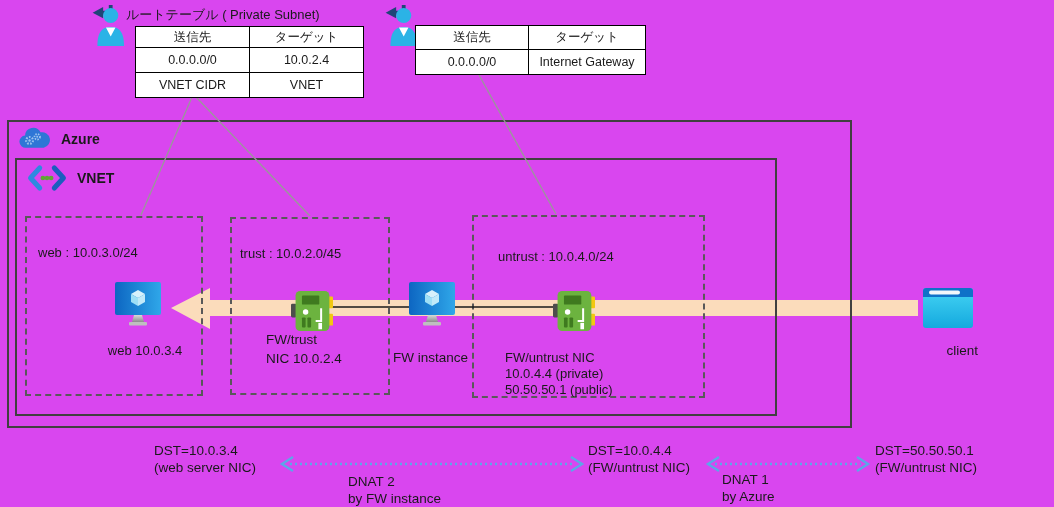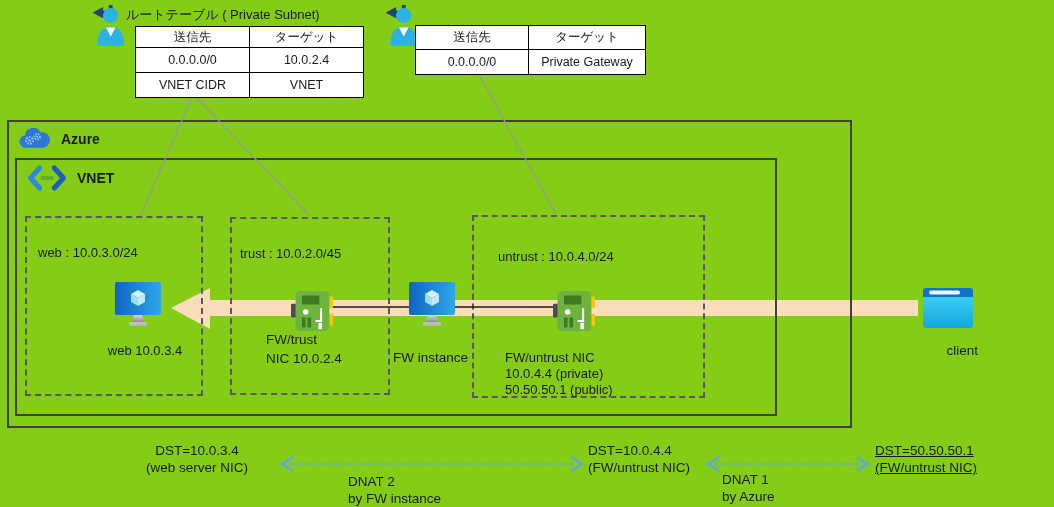--- a/index.html
+++ b/index.html
@@ -1,18 +1,18 @@
 <!DOCTYPE html>
 <html><head>
 <meta charset="utf-8">
 <style>
   * { margin: 0; padding: 0; box-sizing: border-box; }
   html, body { background: #fff; }
   body { font-family: "Liberation Sans", "DejaVu Sans", sans-serif; color: #1a1a1a; }
-  #canvas { position: relative; width: 1054px; height: 507px; background: #84cc16; overflow: hidden; }
+  #canvas { position: relative; width: 1054px; height: 507px; background: #d946ef; overflow: hidden; }
   svg.layer { position: absolute; left: 0; top: 0; width: 1054px; height: 507px; }
   #band-layer { z-index: 0; }
   #line-layer { z-index: 2; }
 
   
   .frame { position: absolute; border: 2px solid #404040; background: transparent; z-index: 1; }
   .subnet { position: absolute; border: 2px dashed #595959; background: transparent; z-index: 1; }
   .subnet-label { position: absolute; font-size: 13px; white-space: nowrap; z-index: 4; margin-top: 19px; }
 
   .frame-title { position: absolute; font-size: 14px; font-weight: bold; z-index: 4; white-space: nowrap; }
@@ -104,21 +104,21 @@
     </svg>
   </span>
   <table class="rt rt2" style="left:415px; top:25px;">
     <tbody>
         <tr>
       <th>送信先</th>
       <th>ターゲット</th>
     </tr>
     <tr>
       <td>0.0.0.0/0</td>
-      <td>Private Gateway</td>
+      <td>Internet Gateway</td>
     </tr>
   </tbody>
     </table>
 
   <span class="icon" style="left:17px; top:124px;">
     <svg width="34" height="28" viewBox="0 0 42 30">
       <path d="M11 27 A7.5 7.5 0 0 1 10 12 A10 10 0 0 1 29 8 A7 7 0 0 1 33 27 Z" fill="#2E76D6"></path>
       <circle cx="15.5" cy="18" r="4.2" fill="none" stroke="#9CC3EE" stroke-width="2.6" stroke-dasharray="2 1.7"></circle>
       <circle cx="15.5" cy="18" r="1.5" fill="#9CC3EE"></circle>
       <circle cx="25" cy="13.5" r="3.4" fill="none" stroke="#9CC3EE" stroke-width="2.2" stroke-dasharray="1.8 1.5"></circle>
@@ -233,38 +233,38 @@
             <stop offset="1" stop-color="#14A9DE"></stop>
         </linearGradient>
       </defs>
       <rect x="0" y="0" width="50" height="40" rx="3" fill="url(#cg1)"></rect>
       <path d="M0 9 L50 9 L50 3 A3 3 0 0 0 47 0 L3 0 A3 3 0 0 0 0 3 Z" fill="#0F72C8"></path>
       <rect x="6" y="2.5" width="31" height="4" rx="2" fill="#F2F7FB"></rect>
     </svg>
   </span>
   <div class="lbl lbl13-5 center" style="left:918px; top:342px; width:60px;text-align:right;">client</div>
 
-  <div class="lbl lbl13-5" style="left:146px; top:442px;text-align:center;">
+  <div class="lbl lbl13-5" style="left:154px; top:442px;">
     <div>DST=10.0.3.4</div>
     <div>(web server NIC)</div>
   </div>
 
   <div class="lbl lbl13-5" style="left:348px; top:473px;">
     <div>DNAT 2</div>
     <div>by FW instance</div>
   </div>
 
   <div class="lbl lbl13-5" style="left:588px; top:442px;">
     <div>DST=10.0.4.4</div>
     <div>(FW/untrust NIC)</div>
   </div>
 
   <div class="lbl lbl13-5" style="left:722px; top:471px;">
     <div>DNAT 1</div>
     <div>by Azure</div>
   </div>
 
-  <div class="lbl lbl13-5" style="left:875px; top:442px;text-decoration:underline;">
+  <div class="lbl lbl13-5" style="left:875px; top:442px;">
     <div>DST=50.50.50.1</div>
     <div>(FW/untrust NIC)</div>
   </div>
 
 </div>
 
 </body></html>

